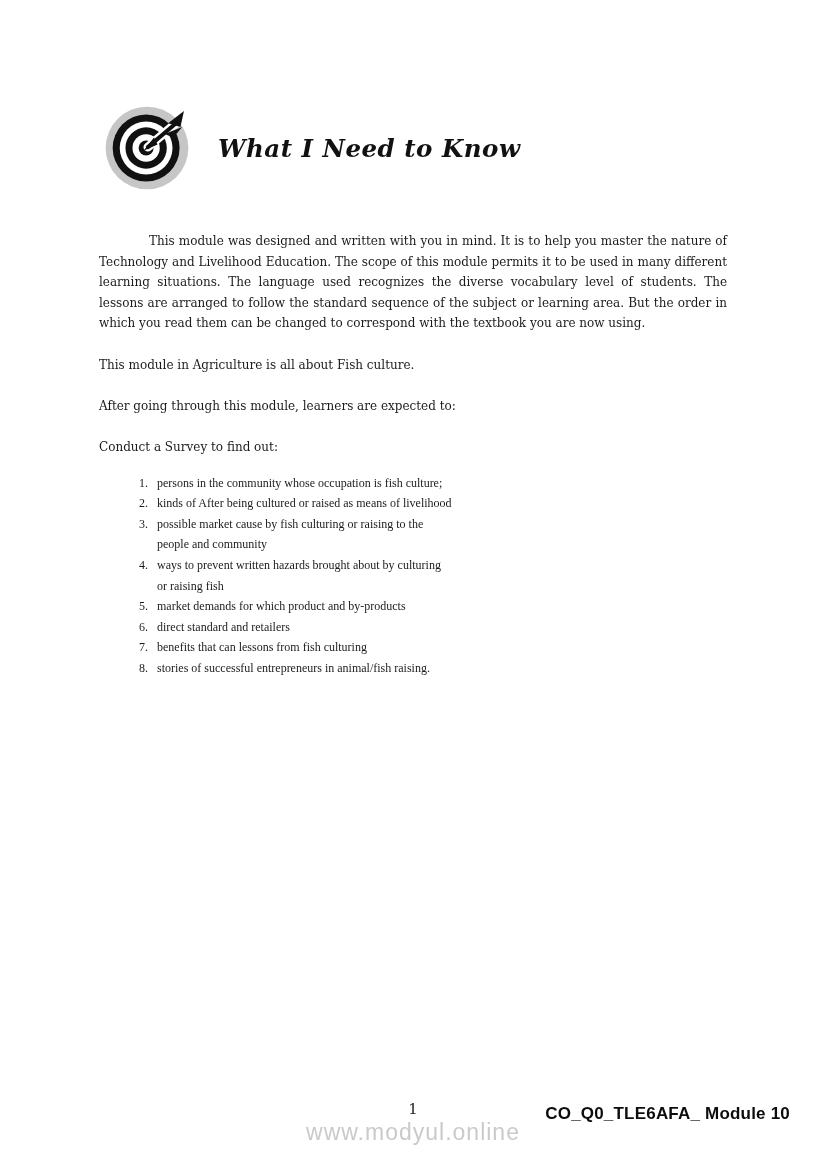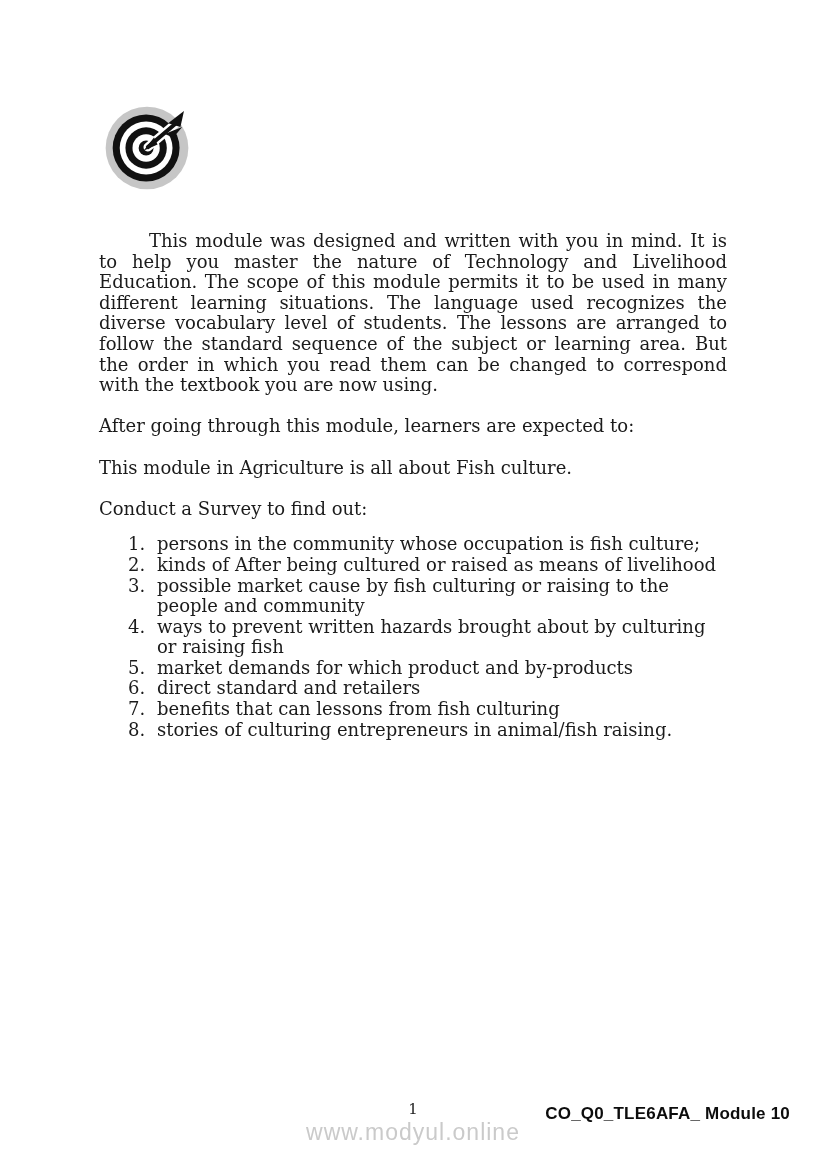--- a/index.html
+++ b/index.html
@@ -34,40 +34,41 @@
     color: #111111;
     white-space: nowrap;
   }
 
   
   .content {
     position: absolute;
     left: 99px;
     top: 231px;
     width: 628px;
-    font-size: 18px;
+    font-size: 12px;
     line-height: 20.6px;
   }
   .para-intro {
     text-align: justify;
     text-indent: 50px;
     margin-bottom: 20.6px;
   }
   .para {
     margin-bottom: 20.6px;
   }
   .para-last { margin-bottom: 15px; }
   ol.objectives {
     margin: 0;
     padding-left: 52px;
     list-style: decimal outside;
   }
   ol.objectives li {
     padding-left: 6px;
     white-space: pre-line;
+    font-family: Liberation Serif, serif;
   }
 
   
   .page-number {
     position: absolute;
     left: 0;
     width: 826px;
     top: 1100px;
     text-align: center;
     font-size: 15px;
@@ -113,38 +114,39 @@
 
       <line x1="51" y1="49" x2="84" y2="21" stroke="#ffffff" stroke-width="10" stroke-linecap="round"></line>
       <line x1="51" y1="49" x2="84" y2="21" stroke="#111111" stroke-width="4.5" stroke-linecap="round"></line>
 
       <polygon points="46,53 58,38 62,46" fill="#111111"></polygon>
 
       <polygon points="74,22 92,8 88,26" fill="#111111"></polygon>
       <polygon points="70,34 90,26 80,38" fill="#111111"></polygon>
     </svg>
   </div>
+  <div class="page-title">What I Need to Know</div>
 
   <div class="content">
     <p class="para-intro">This module was designed and written with you in mind. It is to help you master the nature of Technology and Livelihood Education. The scope of this module permits it to be used in many different learning situations. The language used recognizes the diverse vocabulary level of students. The lessons are arranged to follow the standard sequence of the subject or learning area. But the order in which you read them can be changed to correspond with the textbook you are now using.</p>
+    <p class="para">This module in Agriculture is all about Fish culture.</p>
     <p class="para">After going through this module, learners are expected to:</p>
-    <p class="para">This module in Agriculture is all about Fish culture.</p>
     <p class="para-last">Conduct a Survey to find out:</p>
     <ol class="objectives">
 
     <li>persons in the community whose occupation is fish culture;</li>
         <li>kinds of After being cultured or raised as means of livelihood</li>
         <li>possible market cause by fish culturing or raising to the
 people and community</li>
         <li>ways to prevent written hazards brought about by culturing
 or raising fish</li>
         <li>market demands for which product and by-products</li>
         <li>direct standard and retailers</li>
         <li>benefits that can lessons from fish culturing</li>
-        <li>stories of culturing entrepreneurs in animal/fish raising.</li>
+        <li>stories of successful entrepreneurs in animal/fish raising.</li>
       </ol>
   </div>
 
   <div class="page-number">1</div>
   <div class="watermark">www.modyul.online</div>
   <div class="module-code">CO_Q0_TLE6AFA_ Module 10</div>
 
 </div>
 
 </body></html>

